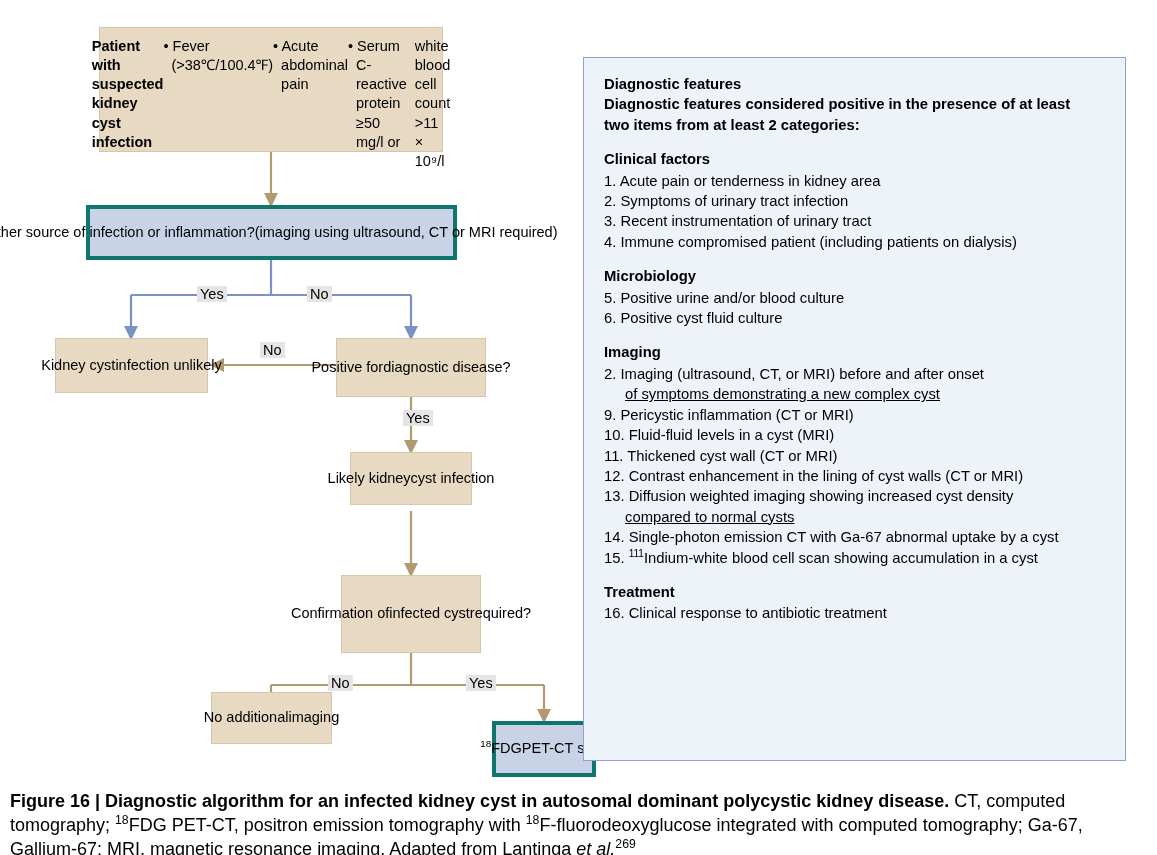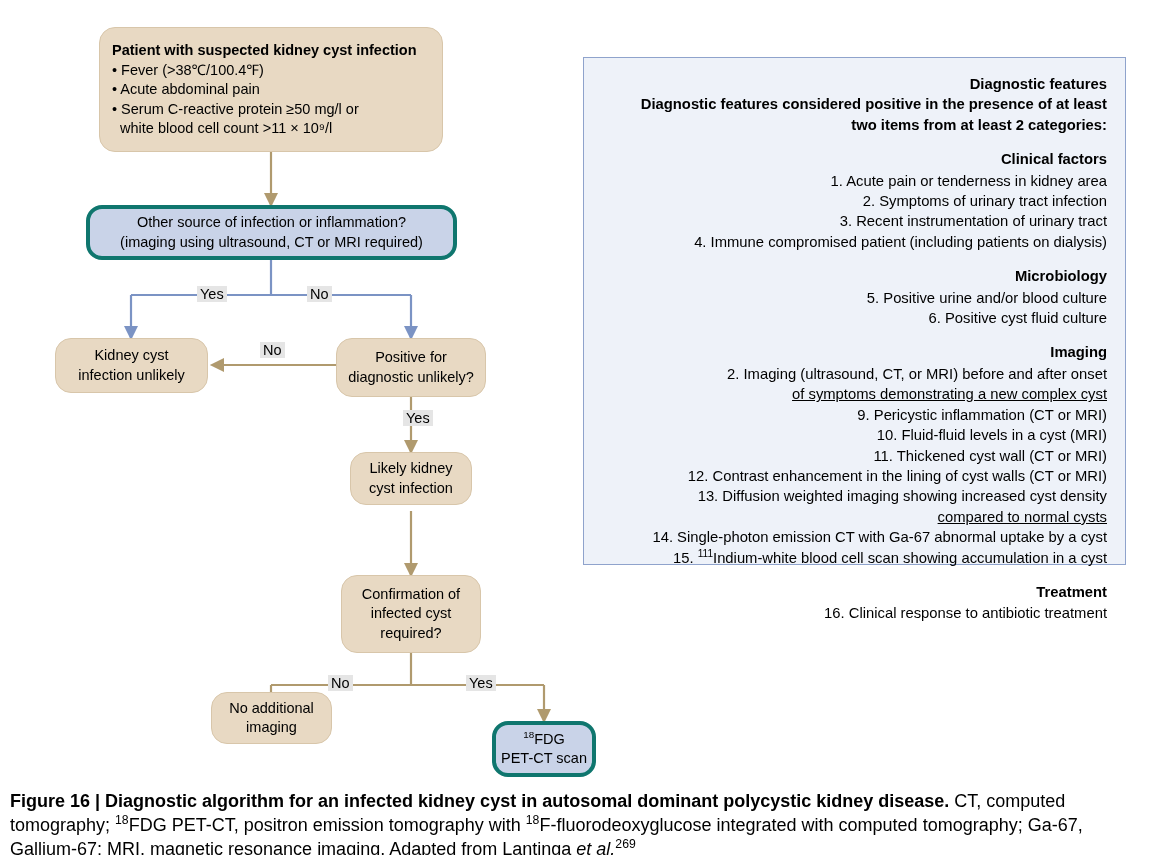--- a/index.html
+++ b/index.html
@@ -16,23 +16,23 @@
     overflow: hidden;
   }
   #canvas {
     position: relative;
     width: 1157px;
     height: 855px;
   }
   .node {
     position: absolute;
     box-sizing: border-box;
-    border-radius: 16px;
+    border-radius: 0;
     display: flex;
-    flex-direction: column;
+    flex-direction: row;
     justify-content: center;
     font-size: 14.5px;
     line-height: 1.32;
   }
   .tan {
     background: #e8d9c3;
     border: 1px solid #d8c6aa;
   }
   .blue {
     background: #c9d3e8;
@@ -78,28 +78,27 @@
     width: 1157px;
     height: 800px;
     pointer-events: none;
   }
   
   #panel {
     position: absolute;
     left: 583px;
     top: 57px;
     width: 543px;
-    height: 508px;
+    height: 704px;
     box-sizing: border-box;
     background: #eef2f9;
     border: 1.5px solid #8fa3cc;
     padding: 16px 18px 10px 20px;
     font-size: 14.8px;
     line-height: 1.38;
-    text-align: right;
   }
   #panel .hd {
     font-weight: bold;
   }
   #panel .intro {
     font-weight: bold;
   }
   #panel .sect {
     font-weight: bold;
     margin-top: 14px;
@@ -179,21 +178,21 @@
     <div class="line">(imaging using ultrasound, CT or MRI required)</div>
   </div>
 
   <div class="node tan centered" style="left:55px; top:338px; width:153px; height:55px;text-align:center;">
     <div class="line">Kidney cyst</div>
     <div class="line">infection unlikely</div>
   </div>
 
   <div class="node tan centered" style="left:336px; top:338px; width:150px; height:59px;">
     <div class="line">Positive for</div>
-    <div class="line">diagnostic unlikely?</div>
+    <div class="line">diagnostic disease?</div>
   </div>
 
   <div class="node tan centered" style="left:350px; top:452px; width:122px; height:53px;">
     <div class="line">Likely kidney</div>
     <div class="line">cyst infection</div>
   </div>
 
   <div class="node tan centered" style="left:341px; top:575px; width:140px; height:78px;">
     <div class="line">Confirmation of</div>
     <div class="line">infected cyst</div>

